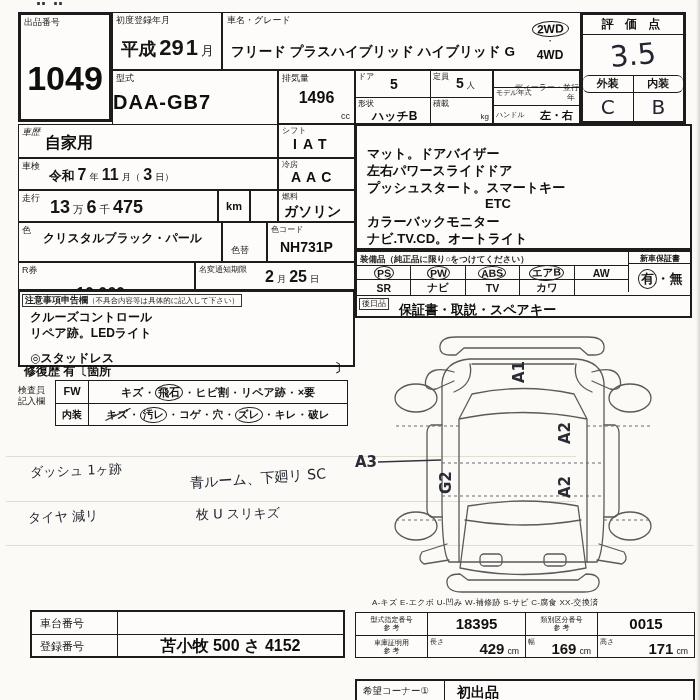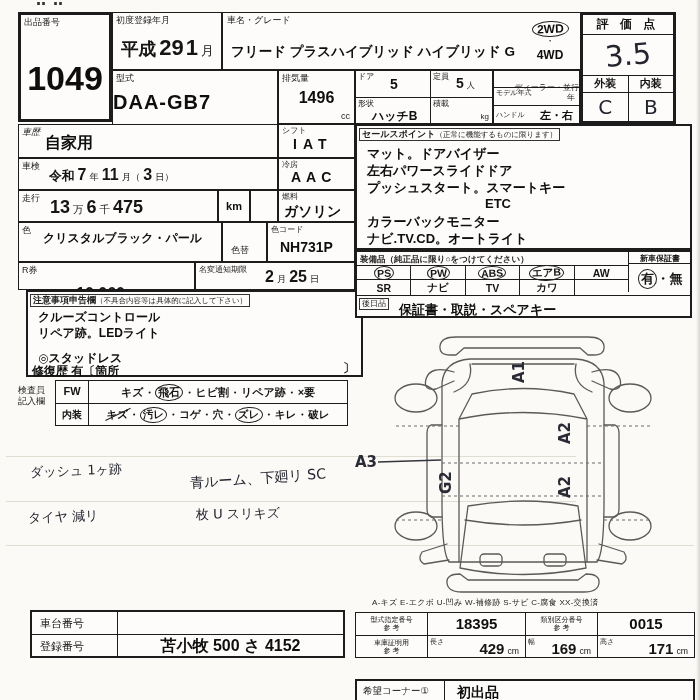--- a/index.html
+++ b/index.html
@@ -55,24 +55,24 @@
   <div class="box" style="left:222px;top:12px;width:358px;height:58px;border-right:none;">
     <div class="lbl" style="left:4px;top:2px;">車名・グレード</div>
     <div class="val" style="position:absolute;left:8px;top:30px;font-size:13.5px;">フリード プラスハイブリッド ハイブリッド G</div>
     <div style="position:absolute;right:6px;top:6px;width:48px;text-align:center;">
       <span class="oval val" style="font-size:12px;">2WD</span>
       <div style="font-size:9px;line-height:8px;">・</div>
       <span class="val" style="font-size:12px;">4WD</span>
     </div>
   </div>
 
-  <div class="box b3" style="left:580px;top:12px;width:96px;height:112px;">
+  <div class="box b3" style="left:580px;top:12px;width:106px;height:112px;">
     <div style="border-bottom:1.5px solid #1c1c1c;height:18px;text-align:center;font-size:12px;font-weight:bold;letter-spacing:4px;padding-top:1px;">評 価 点</div>
     <div class="hw" style="height:40px;text-align:center;font-size:29px;line-height:40px;transform:rotate(-5deg);">3.5</div>
-    <div style="display:flex;border-top:1.5px solid #1c1c1c;border-bottom:1px solid #1c1c1c;height:16px;">
+    <div style="display:flex;border-top:1.5px solid #1c1c1c;border-bottom:1px solid #1c1c1c;height:16px;border-radius:6px;">
       <div style="flex:1;border-right:1px solid #1c1c1c;text-align:center;font-size:11px;font-weight:bold;">外装</div>
       <div style="flex:1;text-align:center;font-size:11px;font-weight:bold;">内装</div>
     </div>
     <div style="display:flex;height:29px;">
       <div class="hw" style="flex:1;border-right:1px solid #1c1c1c;text-align:center;font-size:20px;line-height:28px;">C</div>
       <div class="hw" style="flex:1;text-align:center;font-size:20px;line-height:28px;">B</div>
     </div>
   </div>
 
   <div class="box" style="left:112px;top:70px;width:166px;height:64px;">
@@ -190,35 +190,32 @@
   <div class="box" style="left:195px;top:262px;width:160px;height:28px;">
     <div class="lbl" style="left:3px;top:2px;font-size:8px;">名変通知期限</div>
     <div class="parts" style="position:absolute;left:68px;top:5px;font-size:16px;">
         <span class="pt-b">2</span>
         <span class="pt-s">月</span>
         <span class="pt-b">25</span>
         <span class="pt-s">日</span>
       </div>
   </div>
 
-  <div class="box b2" style="left:18px;top:290px;width:337px;height:87px;margin-left:8px;">
+  <div class="box b2" style="left:18px;top:290px;width:337px;height:77px;">
     <div class="lbl boxedlbl" style="left:2px;top:2px;font-weight:bold;">
       <span>注意事項申告欄</span><span style="font-weight:normal;font-size:7.5px;">（不具合内容等は具体的に記入して下さい）</span>
     </div>
     <div class="val" style="position:absolute;left:10px;top:17px;font-size:12px;">クルーズコントロール</div>
     <div class="val" style="position:absolute;left:10px;top:33px;font-size:12px;">リペア跡。LEDライト</div>
     <div class="val" style="position:absolute;left:10px;top:58px;font-size:12px;">◎スタッドレス</div>
     <div class="val" style="position:absolute;left:4px;top:71px;font-size:12px;">修復歴 有〔箇所</div>
     <div class="val" style="position:absolute;right:6px;top:68px;font-size:12px;">〕</div>
   </div>
 
   <div class="box b2" style="left:355px;top:124px;width:337px;height:126px;">
-    <div class="lbl boxedlbl" style="left:2px;top:2px;font-weight:bold;">
-      <span>セールスポイント</span><span style="font-weight:normal;font-size:7.5px;">（正常に機能するものに限ります）</span>
-    </div>
     <div class="val" style="position:absolute;left:10px;top:19px;font-size:13px;">マット。ドアバイザー</div>
     <div class="val" style="position:absolute;left:10px;top:36px;font-size:13px;">左右パワースライドドア</div>
     <div class="val" style="position:absolute;left:10px;top:53px;font-size:13px;">プッシュスタート。スマートキー</div>
     <div class="val" style="position:absolute;left:128px;top:70px;font-size:13px;">ETC</div>
     <div class="val" style="position:absolute;left:10px;top:87px;font-size:13px;">カラーバックモニター</div>
     <div class="val" style="position:absolute;left:10px;top:104px;font-size:13px;">ナビ.TV.CD。オートライト</div>
   </div>
 
   <div class="box b2" style="left:355px;top:250px;width:337px;height:68px;">
     <div class="lbl" style="left:3px;top:2px;font-size:8.5px;font-weight:bold;">装備品（純正品に限り○をつけてください）</div>

